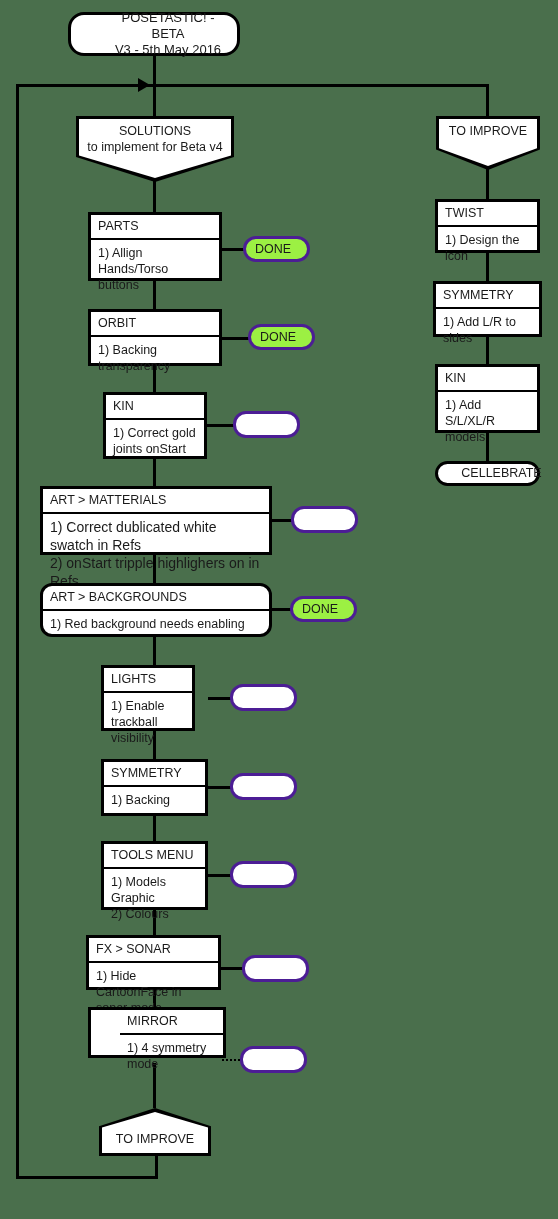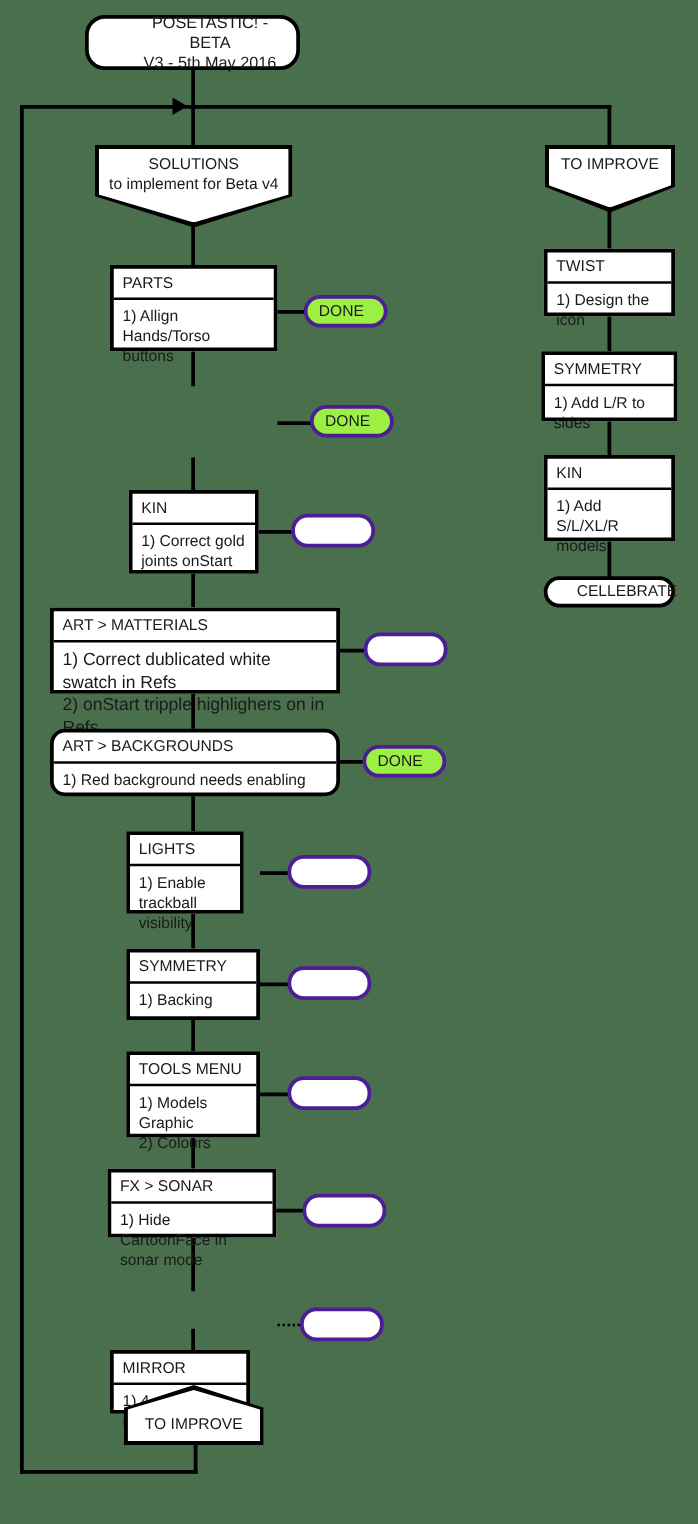--- a/index.html
+++ b/index.html
@@ -144,20 +144,24 @@
   <div class="card" style="left:88px;top:212px;width:134px;height:69px;">
     <div class="hd f12">PARTS</div>
     <div class="bd f12">1) Allign Hands/Torso
 buttons</div>
   </div>
   <div class="ln lnh" style="left:222px;top:248px;width:24px;"></div>
   <div class="badge done f12" style="left:243px;top:236px;width:67px;height:26px;">
     <span class="bt">DONE</span>
   </div>
 
+  <div class="card" style="left:88px;top:309px;width:134px;height:57px;">
+    <div class="hd f12">ORBIT</div>
+    <div class="bd f12">1) Backing transparency</div>
+  </div>
   <div class="ln lnh" style="left:222px;top:337px;width:29px;"></div>
   <div class="badge done f12" style="left:248px;top:324px;width:67px;height:26px;">
     <span class="bt">DONE</span>
   </div>
 
   <div class="card" style="left:103px;top:392px;width:104px;height:67px;">
     <div class="hd f12">KIN</div>
     <div class="bd f12">1) Correct gold
 joints onStart</div>
   </div>
@@ -217,21 +221,21 @@
   <div class="card" style="left:86px;top:935px;width:135px;height:55px;">
     <div class="hd f12">FX  &gt;  SONAR</div>
     <div class="bd f12">1) Hide CartoonFace in
 sonar mode</div>
   </div>
   <div class="ln lnh" style="left:221px;top:967px;width:24px;"></div>
   <div class="badge f12" style="left:242px;top:955px;width:67px;height:27px;">
     <span class="bt"></span>
   </div>
 
-  <div class="card" style="left:88px;top:1080px;width:112px;height:51px;">
+  <div class="card" style="left:88px;top:1007px;width:138px;height:51px;padding-left:29px;">
     <div class="hd f12">MIRROR</div>
     <div class="bd f12">1) 4 symmetry mode</div>
   </div>
   <div class="dash" style="left:222px;top:1059px;width:22px;"></div>
   <div class="badge f12" style="left:240px;top:1046px;width:67px;height:27px;">
     <span class="bt"></span>
   </div>
 
   <div class="house-wrap" style="left:99px;top:1108px;width:112px;height:48px;">
     <div class="house-bg"></div>

